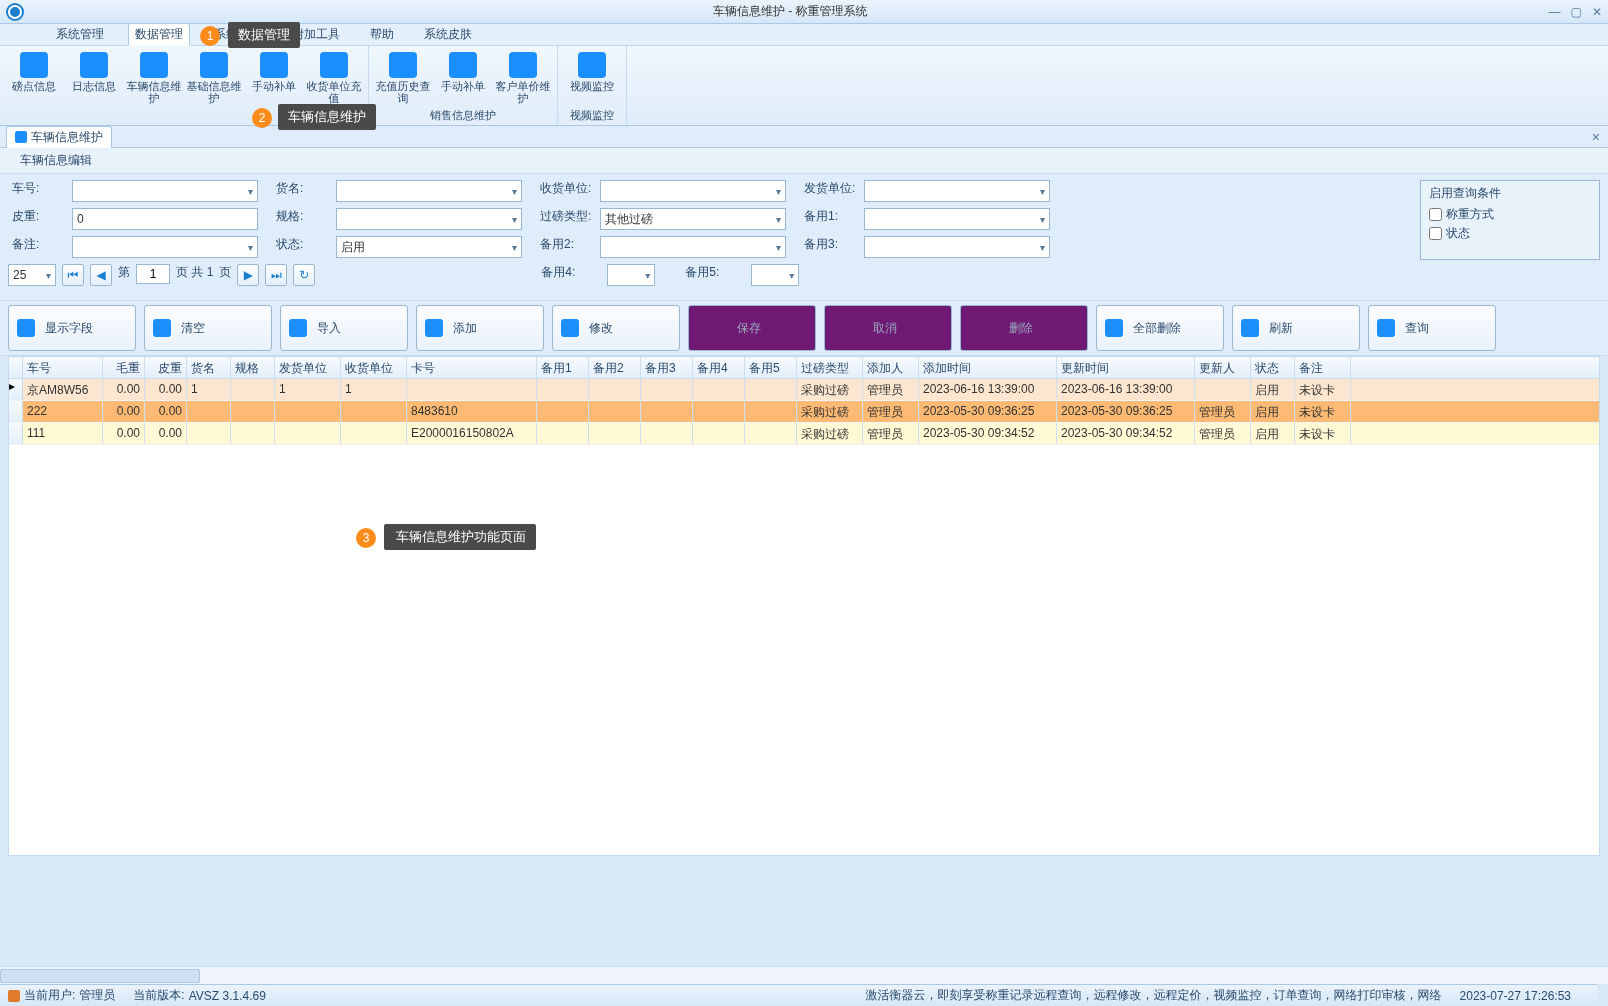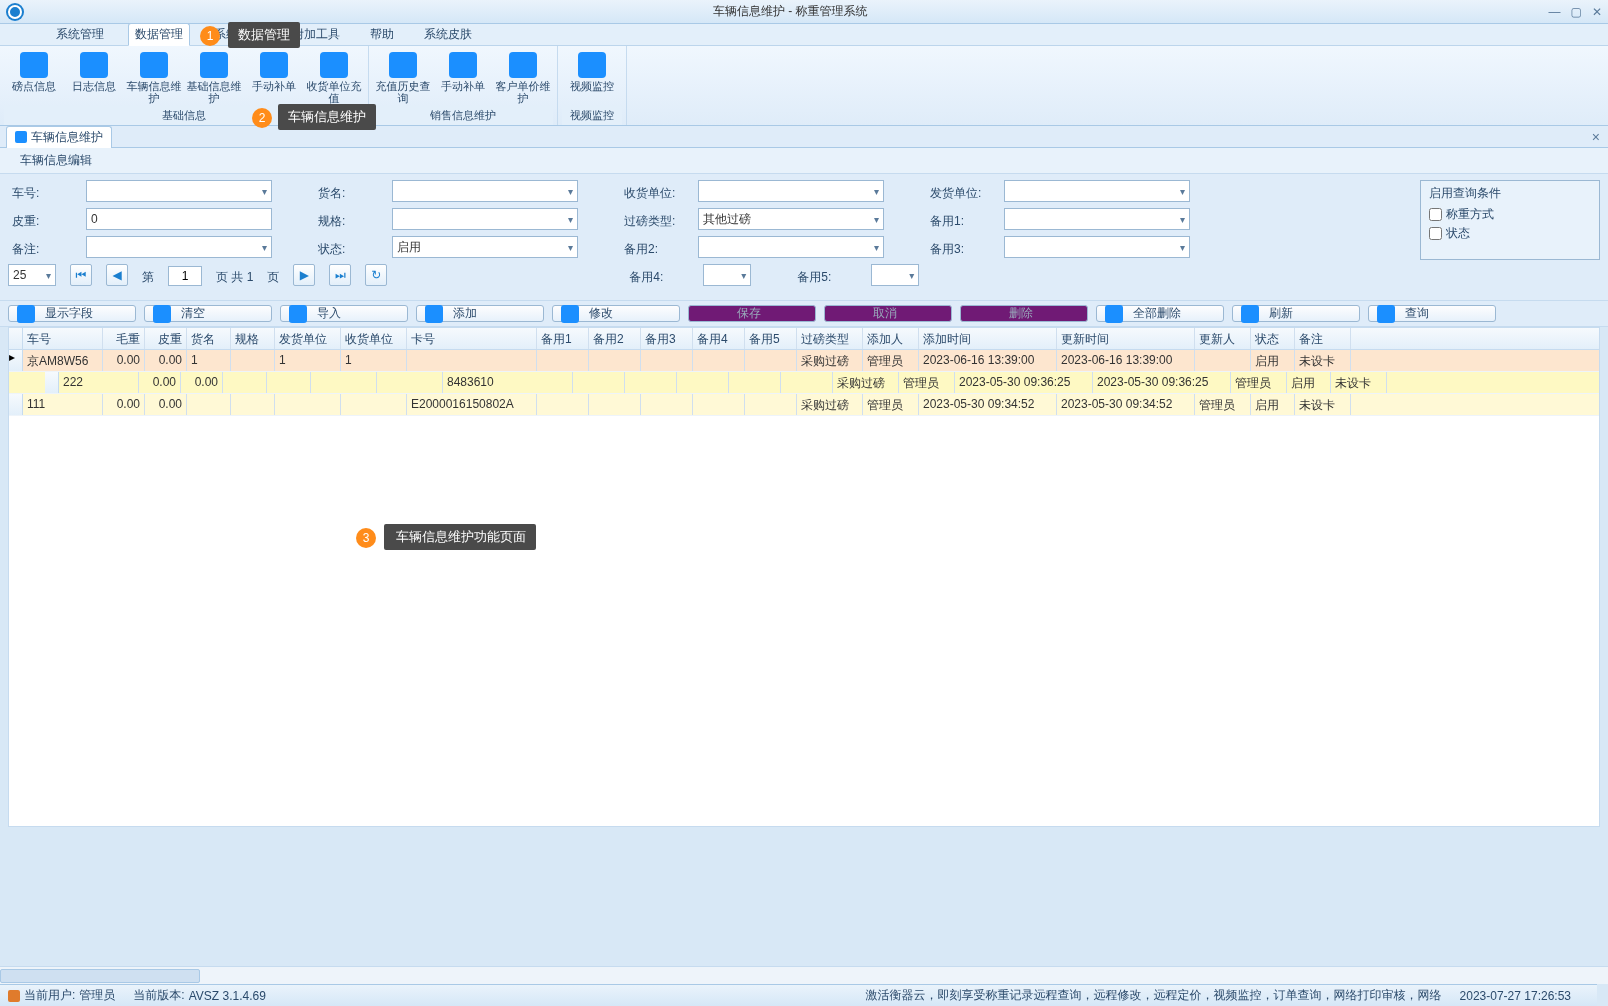--- a/index.html
+++ b/index.html
@@ -19,48 +19,48 @@
 .ribbon-btn{display:flex; flex-direction:column; align-items:center; justify-content:flex-start; width:60px; padding-top:4px; cursor:pointer; color:#2b4a6b;}
 .ribbon-btn .ico{width:28px; height:26px; background:#1b8fff; border-radius:4px; margin-bottom:2px; position:relative;}
 .ribbon-btn .lbl{font-size:11px; text-align:center; line-height:12px;}
 .ribbon-group .grp-label{text-align:center; color:#2b4a6b; font-size:11px; padding:2px 0; background:#e3effa;}
 .tabstrip{height:22px; background:#dfecf9; display:flex; align-items:center; padding-left:6px; border-bottom:1px solid #a9c9e6;}
 .tabstrip .tab{background:#fff; border:1px solid #a9c9e6; border-bottom:none; padding:2px 8px; border-radius:3px 3px 0 0; color:#2b4a6b; display:flex; align-items:center; gap:4px;}
 .tabstrip .tab .tico{width:12px;height:12px;background:#1b8fff;border-radius:2px;}
 .tabstrip .close{margin-left:auto; margin-right:8px; color:#5a7a9a; cursor:pointer; font-size:14px;}
 .panel-title{padding:4px 20px; color:#2b4a6b; background:#e8f2fb;}
 .form-area{background:#dfecf9; padding:6px 8px 2px 8px; border-top:1px solid #c6dbef; border-bottom:1px solid #c6dbef;}
-.form-area .row{display:flex; align-items:flex-end; margin-bottom:6px;gap:14px;}
+.form-area .row{display:flex; align-items:flex-start; margin-bottom:6px;}
 .form-area label{width:64px; text-align:left; color:#2b4a6b; padding-left:4px;}
 .combo,.txt{height:22px; border:1px solid #9bb8d3; background:#fff; padding:0 4px; color:#333;}
 .combo{display:flex; align-items:center; justify-content:space-between;}
 .combo .arrow{color:#5a7a9a; font-size:10px;}
 .c1{width:186px;} .c2{width:186px;} .c3{width:186px;} .c4{width:186px;}
 .spacer{width:14px;}
 .query-panel{border:1px solid #9bb8d3; padding:4px 8px; margin-left:12px; background:#e8f2fb; height:80px; width:180px;}
 .query-panel .hdr{color:#2b4a6b; margin-bottom:4px;}
 .query-panel .chk{display:flex; align-items:center; gap:4px; color:#2b4a6b; margin-bottom:2px;}
 .pager-row{display:flex; align-items:center; gap:6px; padding:0 0 6px 0;}
 .pager-row .combo{width:48px;}
 .pager-btn{width:22px; height:22px; border:1px solid #9bb8d3; background:linear-gradient(#fff,#e3effa); display:flex; align-items:center; justify-content:center; color:#1b7fcf; cursor:pointer; border-radius:2px;}
 .pager-row .pgtxt{color:#2b4a6b;}
 .pager-row input.pg{width:34px; height:20px; border:1px solid #9bb8d3; text-align:center;}
 .toolbar{display:flex; gap:8px; padding:4px 8px; background:#dfecf9; border-bottom:1px solid #c6dbef;}
-.tool-btn{height:17px; border:1px solid #9bb8d3; background:linear-gradient(#fdfdfe,#e7f1fb); border-radius:3px; display:flex; align-items:center; padding:0 14px 0 8px; gap:10px; color:#2b4a6b; cursor:pointer;}
+.tool-btn{height:46px; border:1px solid #9bb8d3; background:linear-gradient(#fdfdfe,#e7f1fb); border-radius:3px; display:flex; align-items:center; padding:0 14px 0 8px; gap:10px; color:#2b4a6b; cursor:pointer;}
 .tool-btn .tico{width:18px; height:18px; background:#1b8fff; border-radius:3px;}
 .tool-btn.wide{min-width:128px; justify-content:flex-start;}
 .tool-btn.disabled{color:#9ab; background:#701a75;}
 .table-wrap{background:#fff; border:1px solid #c6dbef; margin:0 8px; height:500px; position:relative;}
 .thead,.trow{display:flex;}
 .thead{background:linear-gradient(#f6fafd,#e3effa); border-bottom:1px solid #c6dbef;}
 .cell{border-right:1px solid #d0dfef; padding:3px 4px; color:#2b4a6b; overflow:hidden; white-space:nowrap; text-overflow:ellipsis; height:21px;}
 .thead .cell{color:#2b4a6b; font-weight:normal;}
 .trow{border-bottom:1px solid #eef4fa;}
 .trow.r0{background:#fde6cf;}
-.trow.r1{background:#fef9c3;padding-left:36px;}
+.trow.r1{background:#fdba74;}
 .trow.r2{background:#fff9d6;}
 .trow .cell{color:#333;}
 .rowmark{width:14px; background:linear-gradient(#f6fafd,#e3effa); border-right:1px solid #c6dbef;}
 .col-车号{width:80px;} .col-毛重{width:42px; text-align:right;} .col-皮重{width:42px; text-align:right;}
 .col-货名{width:44px;} .col-规格{width:44px;} .col-发货单位{width:66px;} .col-收货单位{width:66px;}
 .col-卡号{width:130px;} .col-备用1{width:52px;} .col-备用2{width:52px;} .col-备用3{width:52px;} .col-备用4{width:52px;} .col-备用5{width:52px;}
 .col-过磅类型{width:66px;} .col-添加人{width:56px;} .col-添加时间{width:138px;} .col-更新时间{width:138px;} .col-更新人{width:56px;}
 .col-状态{width:44px;} .col-备注{width:56px;}
 .callout{position:absolute; background:#4a4a4a; color:#fff; padding:4px 10px; border-radius:2px; font-size:13px; z-index:20;}
 .callout-num{position:absolute; width:20px; height:20px; border-radius:50%; background:#ff8c1a; color:#fff; display:flex; align-items:center; justify-content:center; font-size:12px; z-index:21;}
@@ -117,21 +117,20 @@
         </div>
       <div class="ribbon-btn">
           <div class="ico"></div>
           <div class="lbl">手动补单</div>
         </div>
       <div class="ribbon-btn">
           <div class="ico"></div>
           <div class="lbl">收货单位充值</div>
         </div>
     </div>
-    <div class="grp-label">基础信息</div>
   </div>
   <div class="ribbon-group">
     <div class="icons">
       <div class="ribbon-btn">
           <div class="ico"></div>
           <div class="lbl">充值历史查询</div>
         </div>
       <div class="ribbon-btn">
           <div class="ico"></div>
           <div class="lbl">手动补单</div>

